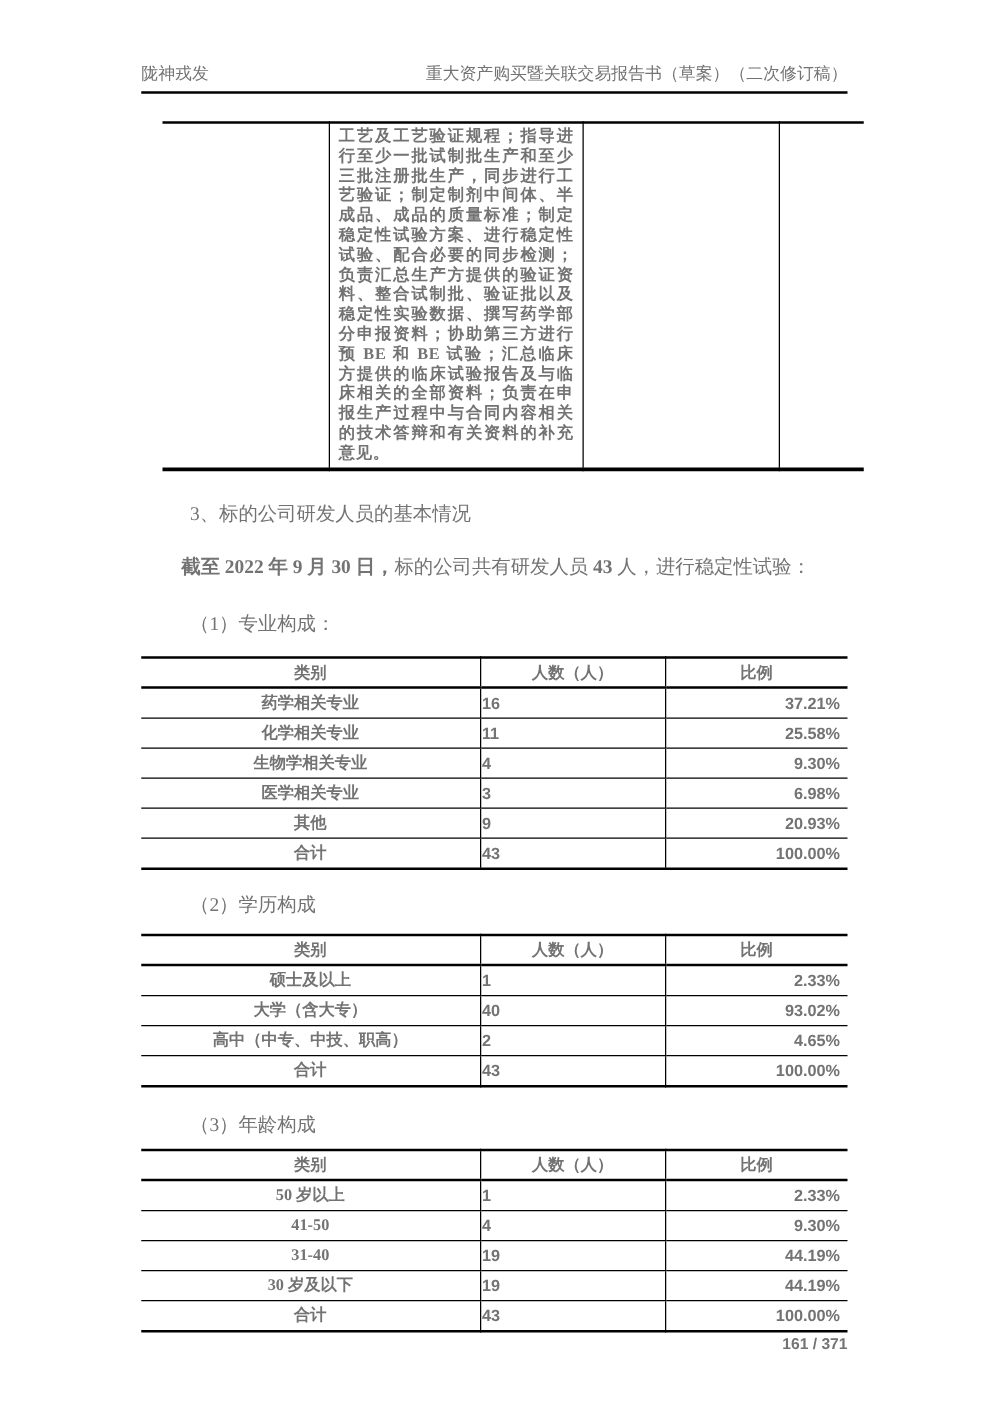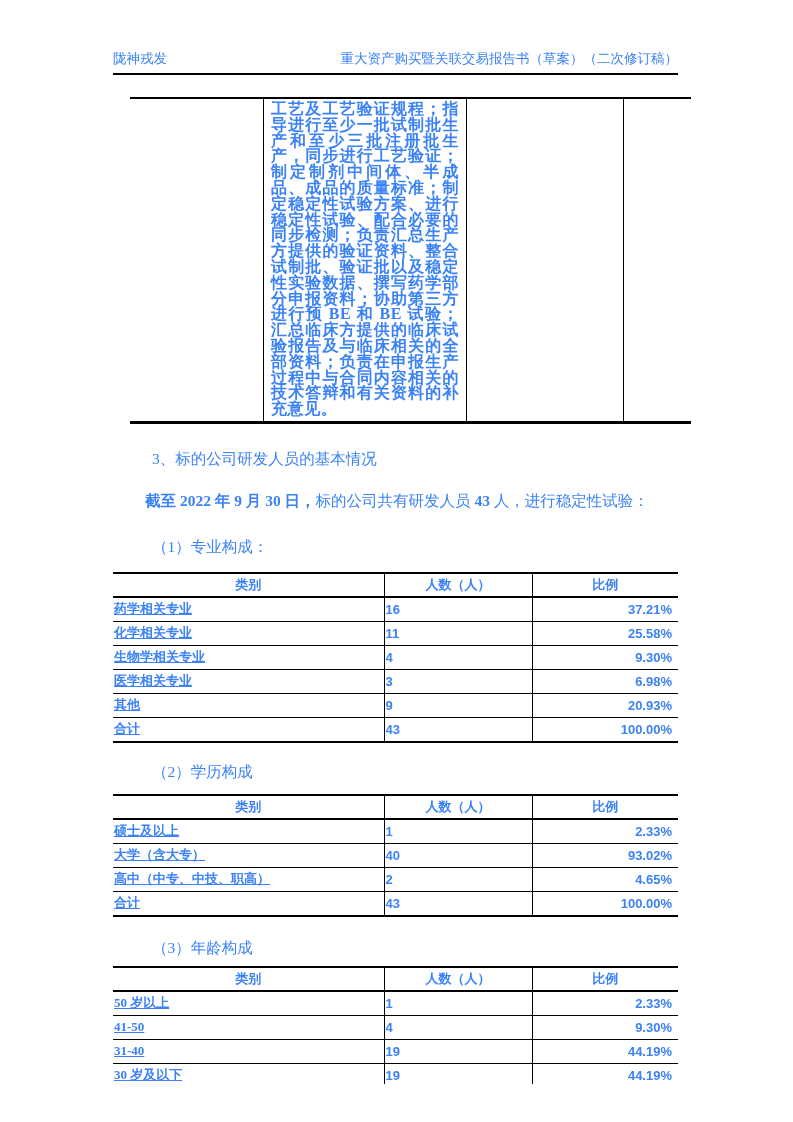--- a/index.html
+++ b/index.html
@@ -1,21 +1,21 @@
 <!DOCTYPE html>
 <html><head>
 <meta charset="utf-8">
 <style>
   html,body{margin:0;padding:0;background:#ffffff;}
   .page{
     position:relative;
     width:793px;height:1084px;
     background:#ffffff;
     font-family:"Liberation Serif","DejaVu Serif",serif;
-    color:#3b82f6;
+    color:#737373;
     overflow:hidden;
     box-sizing:border-box;
     padding-top:50px;
   }
   
   .doc-header{
     margin:0 115px 0 113px;
     display:flex;justify-content:space-between;align-items:flex-end;
     font-size:13.5px;line-height:18px;
     padding-bottom:5px;
@@ -31,21 +31,21 @@
   }
   .cont-table td{vertical-align:top;height:250px;}
   .cont-table td+td{border-left:1.4px solid #000;}
   .cont-table .c1{width:131px;}
   .cont-table .c2{width:188px;}
   .cont-table .c3{width:154px;}
   .cont-table .c4{width:65px;}
   .cont-table .text-cell{
     padding:2px 7px 4px 7px;
     font-weight:700;
-    font-size:16px;
+    font-size:13px;
     line-height:15.8px;
     letter-spacing:0.6px;
     text-align:justify;
     text-justify:inter-ideograph;
   }
   .content{margin-left:113px;width:565px;}
   .sec-heading{
     margin:24px 0 0 39px;
     font-size:15.5px;line-height:21px;
   }
@@ -78,21 +78,21 @@
   .data-table col.col-c{width:146px;}
   .data-table th{
     height:20px;
     text-align:center;
     font-weight:700;
     border-bottom:2px solid #000;
   }
   .data-table th+th, .data-table td+td{border-left:1.4px solid #000;}
   .data-table tbody tr+tr td{border-top:1.4px solid #000;}
   .data-table td{height:21px;}
-  .data-table td:nth-child(1){text-align:left;text-decoration:underline;}
+  .data-table td:nth-child(1){text-align:center;}
   .data-table td:nth-child(2){
     text-align:left;padding-right:11px;
     font-family:"Liberation Sans","DejaVu Sans",sans-serif;font-size:13px;
   }
   .data-table td:nth-child(3){
     text-align:right;padding-right:6px;
     font-family:"Liberation Sans","DejaVu Sans",sans-serif;font-size:13px;
   }
   .page-number{
     margin-top:2px;

